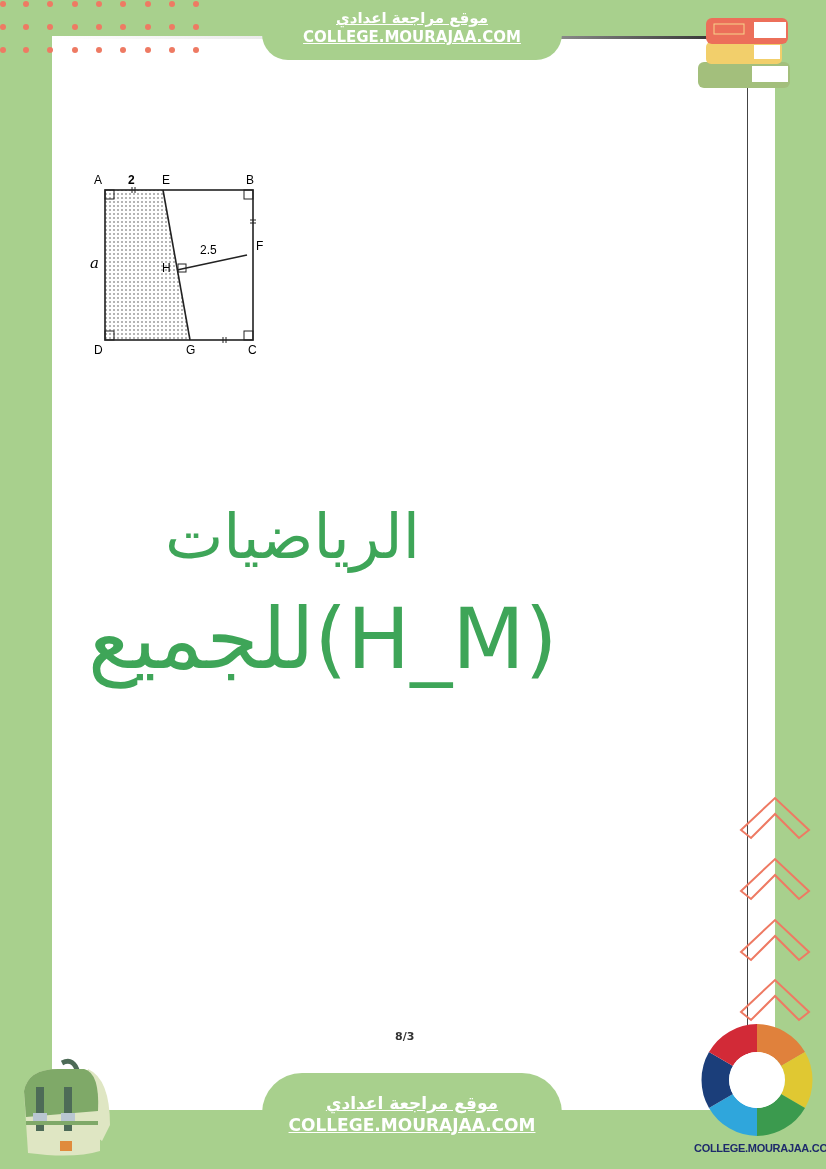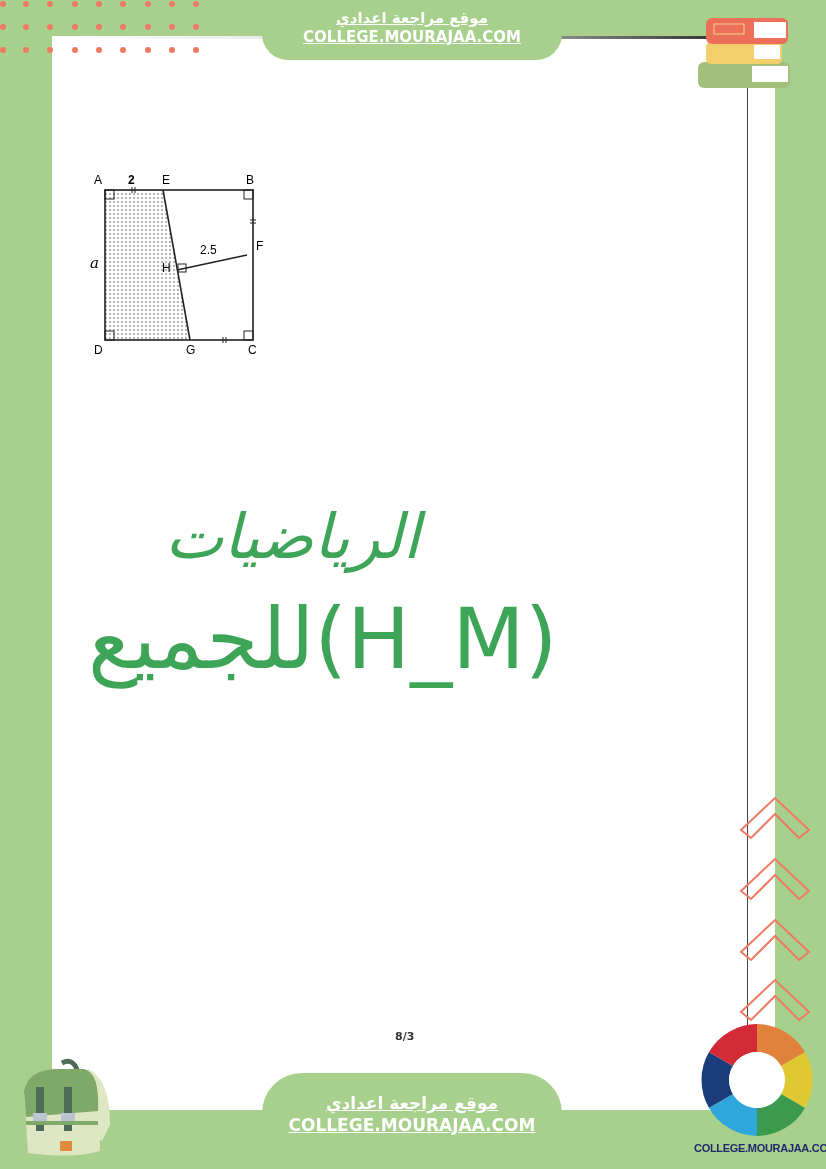--- a/index.html
+++ b/index.html
@@ -11,21 +11,21 @@
   .top-shade { position:absolute; left:52px; top:36px; width:700px; height:3px; background:linear-gradient(90deg,#fff,#ddd 50%,#222); }
   .banner-top { position:absolute; left:262px; top:0; width:300px; height:60px; background:#a8d08d; border-radius:0 0 26px 26px; text-align:center; color:#fff; }
   .banner-top .ar { font-size:15px; font-weight:bold; margin-top:9px; text-decoration:underline; direction:rtl; }
   .banner-top .en { font-size:15px; font-weight:bold; text-decoration:underline; margin-top:1px; }
   .banner-bottom { position:absolute; left:262px; top:1073px; width:300px; height:96px; background:#a8d08d; border-radius:40px 40px 0 0; text-align:center; color:#fff; }
   .banner-bottom .ar { font-size:17px; font-weight:bold; margin-top:20px; text-decoration:underline; direction:rtl; }
   .banner-bottom .en { font-size:17px; font-weight:bold; text-decoration:underline; margin-top:2px; }
   .strip-bottom { position:absolute; left:0; top:1110px; width:826px; height:59px; background:#a8d08d; }
   .doc { position:absolute; color:#222; font-family:"DejaVu Sans", sans-serif; }
   .watermark { position:absolute; color:#2e9e4a; font-family:"DejaVu Sans", sans-serif; opacity:0.92; pointer-events:none; }
-  .wm1 { left:140px; top:500px; font-size:62px; direction:rtl; width:280px; text-align:right;font-style:italic; }
+  .wm1 { left:140px; top:500px; font-size:62px; direction:rtl; width:280px; text-align:right; }
   .wm2 { left:88px; top:590px; font-size:84px; white-space:nowrap; }
   .page-num { position:absolute; left:395px; top:1030px; font-size:11px; font-weight:bold; color:#333; }
   .books, .backpack, .wheel { position:absolute; }
   .chev { position:absolute; left:735px; width:80px; height:70px; }
   .site-label { position:absolute; left:694px; top:1142px; width:130px; font-size:11px; font-weight:bold; color:#1e2a6b; font-family:"Liberation Sans", sans-serif; letter-spacing:-0.3px; text-align:center; }
   .figure { position:absolute; left:88px; top:168px; width:190px; height:190px; }
 </style>
 </head>
 <body>
 

